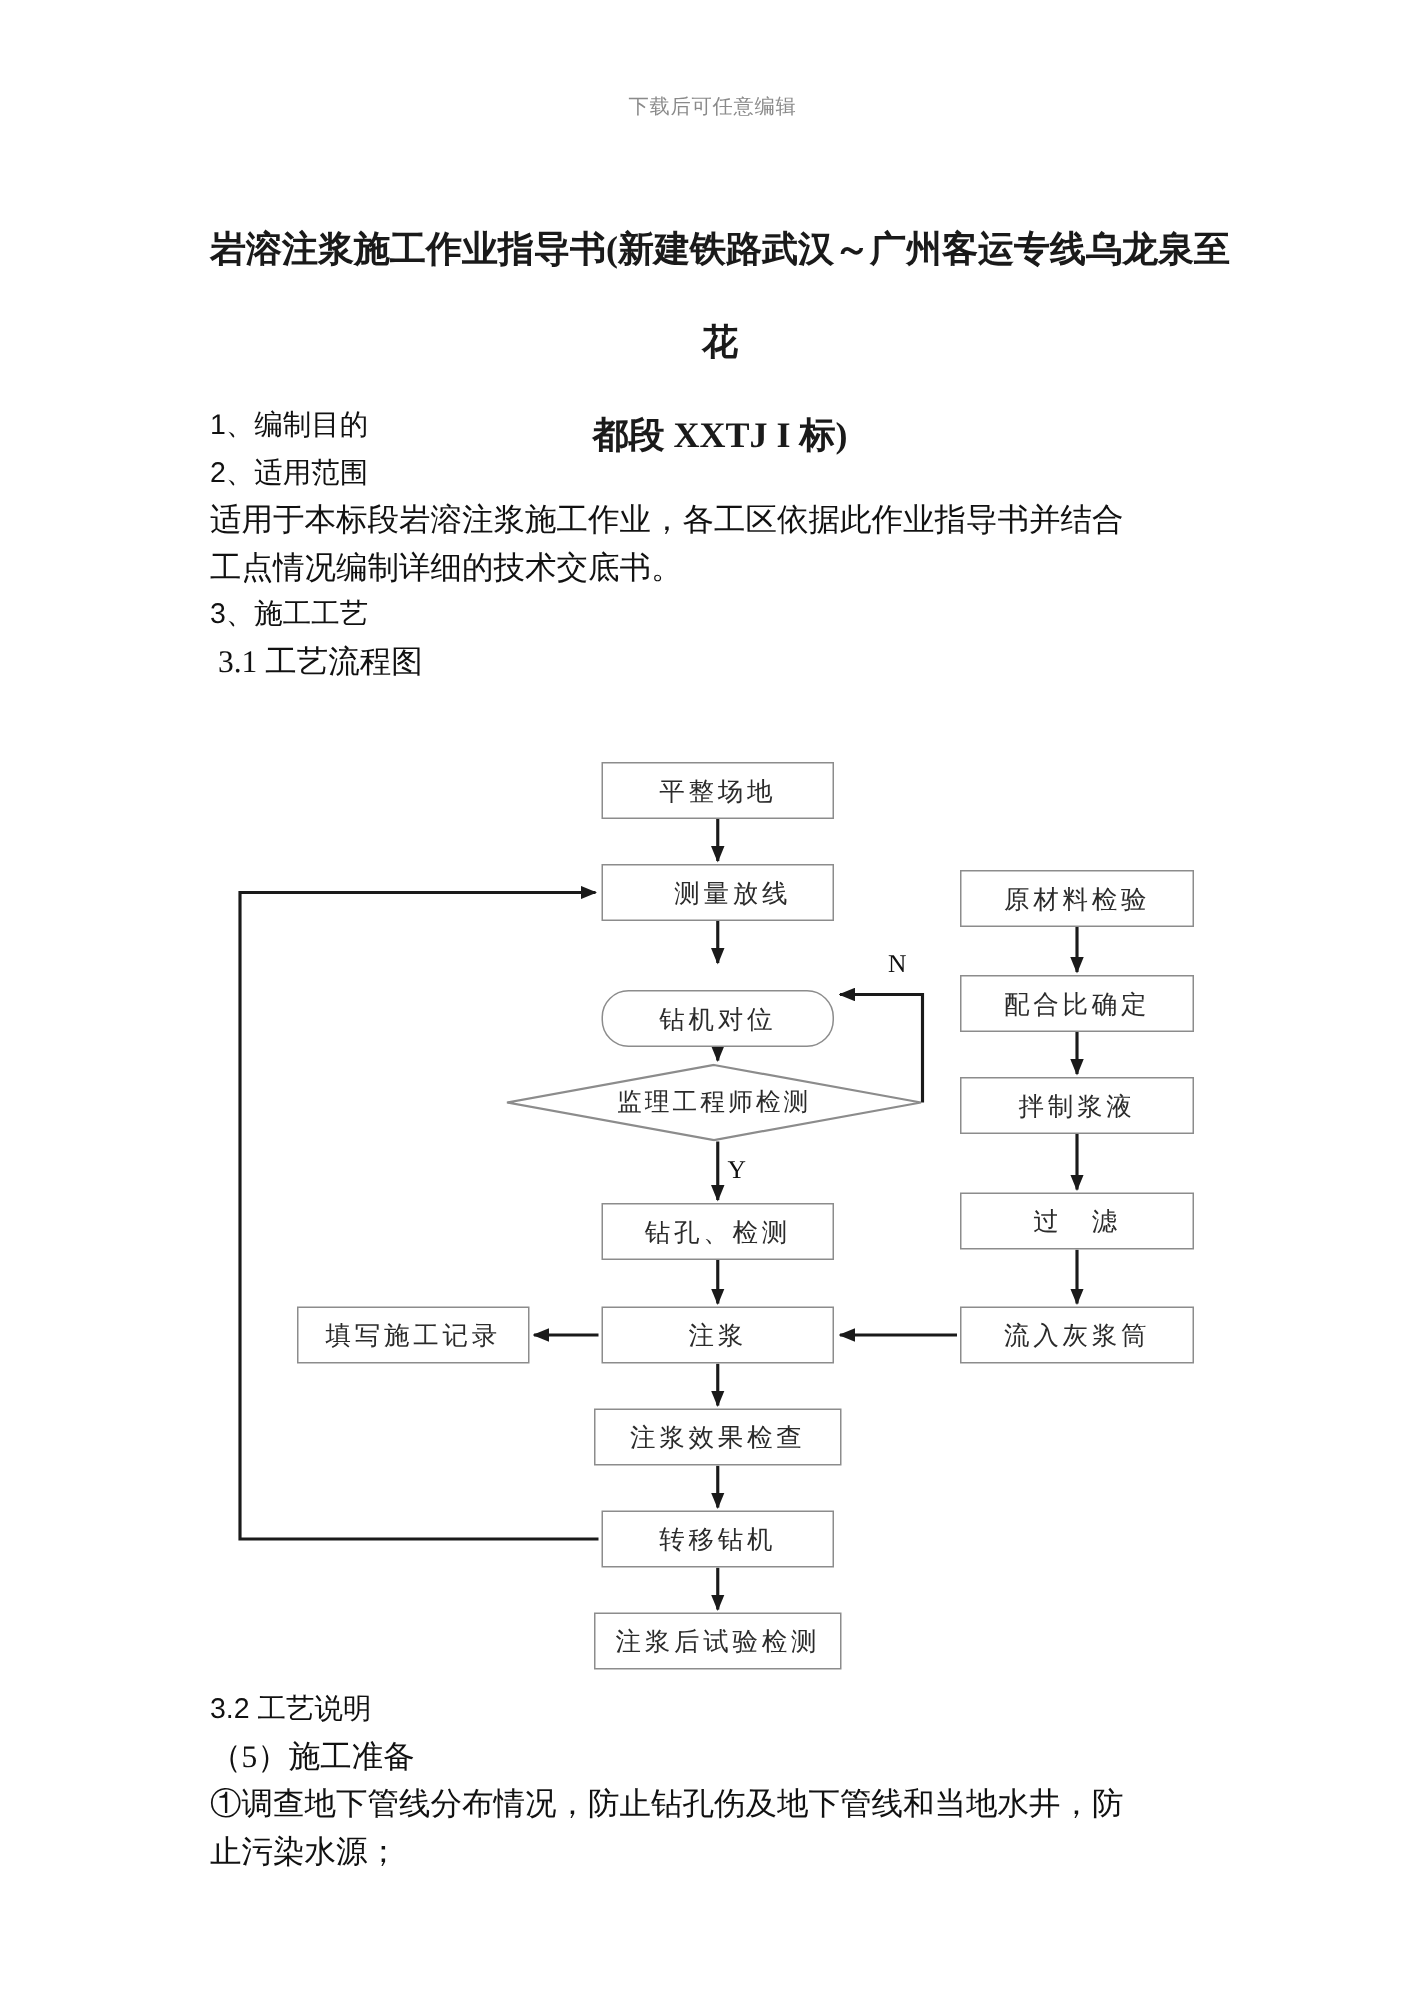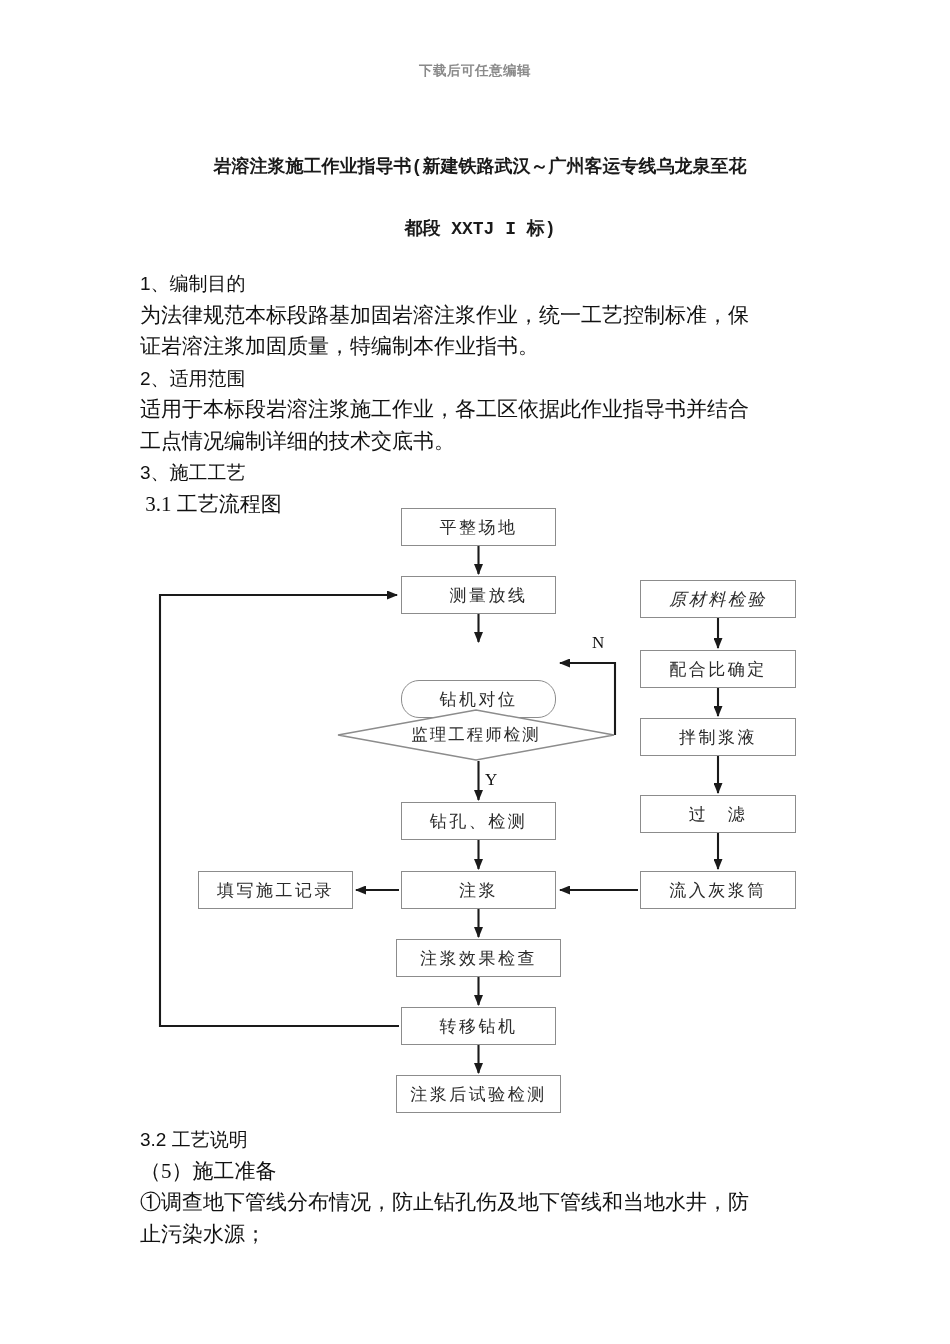--- a/index.html
+++ b/index.html
@@ -20,33 +20,32 @@
   .page-header {
     position: absolute;
     top: 62px;
     left: 0;
     width: 950px;
     text-align: center;
     font-size: 13.5px;
     color: #8a8a8a;
     letter-spacing: 0.5px;
     font-family: "Liberation Serif", "DejaVu Serif", serif;
-    font-weight: bold;
   }
 
   
   .doc-title {
     position: absolute;
     top: 136px;
     left: 140px;
     width: 680px;
     text-align: center;
-    font-family: Liberation Mono, monospace;
+    font-family: Liberation Serif, serif;
     font-weight: bold;
-    font-size: 18px;
+    font-size: 24px;
     line-height: 62px;
     color: #1a1a1a;
     letter-spacing: 0px;
   }
 
   
   .body-block {
     position: absolute;
     top: 268px;
     left: 140px;
@@ -131,22 +130,20 @@
 
 <div class="page-header">下载后可任意编辑</div>
 
 <div class="doc-title">
   <div>岩溶注浆施工作业指导书(新建铁路武汉～广州客运专线乌龙泉至花</div>
   <div>都段 XXTJ I 标)</div>
 </div>
 
 <div class="body-block">
   <p class="lbl-bold-num">1、编制目的</p>
-  <p>为法律规范本标段路基加固岩溶注浆作业，统一工艺控制标准，保
-证岩溶注浆加固质量，特编制本作业指书。</p>
   <p class="lbl-bold-num">2、适用范围</p>
   <p>适用于本标段岩溶注浆施工作业，各工区依据此作业指导书并结合
 工点情况编制详细的技术交底书。</p>
   <p class="lbl-bold-num">3、施工工艺</p>
   <p> 3.1 工艺流程图</p>
 </div>
 
 <div id="flowchart">
 
   
@@ -180,21 +177,21 @@
 
       <path d="M399,1026 L160,1026 L160,595 L397,595" marker-end="url(#arw)"></path>
     </g>
   </svg>
 
   
   <div class="fc-node" style="left:401px; top:508px; width:155px; height:38px;">平整场地</div>
 
   <div class="fc-node" style="left:401px; top:576px; width:155px; height:38px;padding-left:20px;">测量放线</div>
 
-  <div class="fc-node" style="left:401px; top:680px; width:155px; height:38px;border-radius:18px;">钻机对位</div>
+  <div class="fc-node" style="left:401px; top:660px; width:155px; height:38px;border-radius:18px;">钻机对位</div>
 
   
   <div class="fc-diamond-wrap" style="left:337px; top:709px; width:278px; height:52px;">
     <svg width="278" height="52">
       <polygon points="139,1 277,26 139,51 1,26" fill="#ffffff" stroke="#8c8c8c" stroke-width="1.5"></polygon>
     </svg>
     <span class="fc-diamond-label">监理工程师检测</span>
   </div>
 
   <div class="fc-node" style="left:401px; top:802px; width:155px; height:38px;">钻孔、检测</div>
@@ -203,21 +200,21 @@
 
   <div class="fc-node" style="left:396px; top:939px; width:165px; height:38px;">注浆效果检查</div>
 
   <div class="fc-node" style="left:401px; top:1007px; width:155px; height:38px;">转移钻机</div>
 
   <div class="fc-node" style="left:396px; top:1075px; width:165px; height:38px;">注浆后试验检测</div>
 
   <div class="fc-node" style="left:198px; top:871px; width:155px; height:38px;">填写施工记录</div>
 
   
-  <div class="fc-node" style="left:640px; top:580px; width:156px; height:38px;font-style:italic;">原材料检验</div>
+  <div class="fc-node" style="left:640px; top:580px; width:156px; height:38px;">原材料检验</div>
 
   <div class="fc-node" style="left:640px; top:650px; width:156px; height:38px;">配合比确定</div>
 
   <div class="fc-node" style="left:640px; top:718px; width:156px; height:38px;">拌制浆液</div>
 
   <div class="fc-node" style="left:640px; top:795px; width:156px; height:38px;">过　滤</div>
 
   <div class="fc-node" style="left:640px; top:871px; width:156px; height:38px;">流入灰浆筒</div>
 
   

